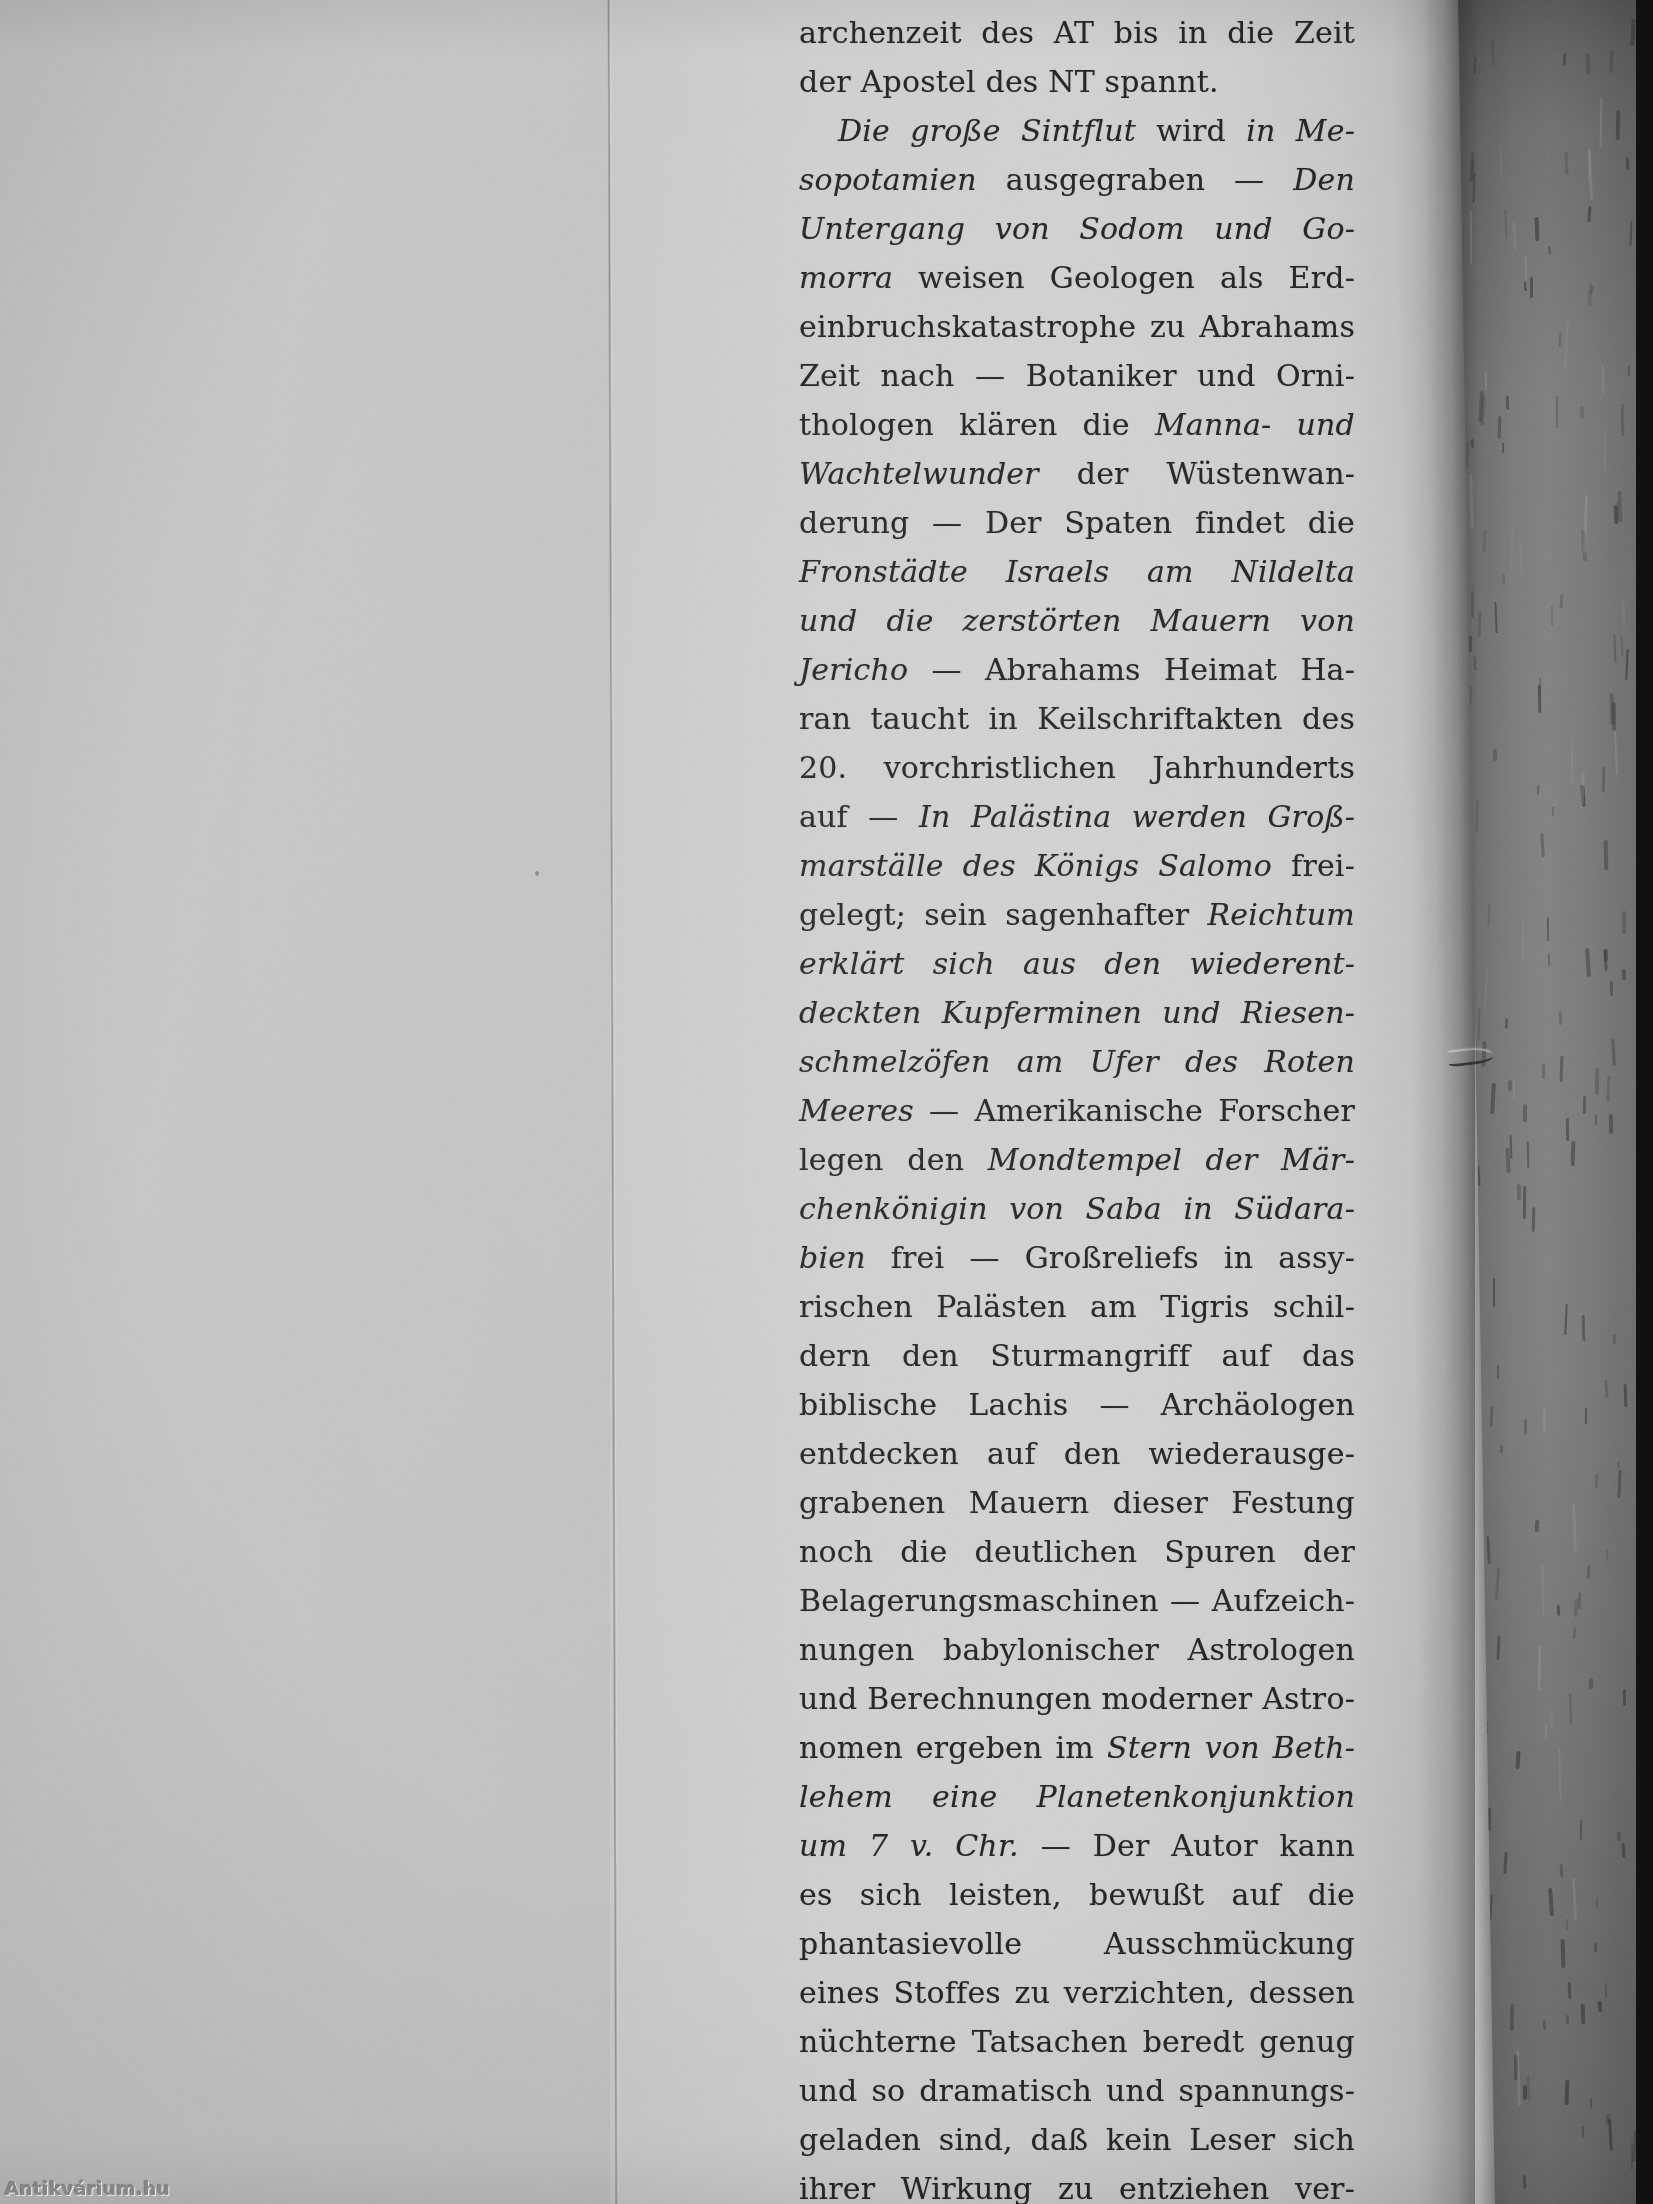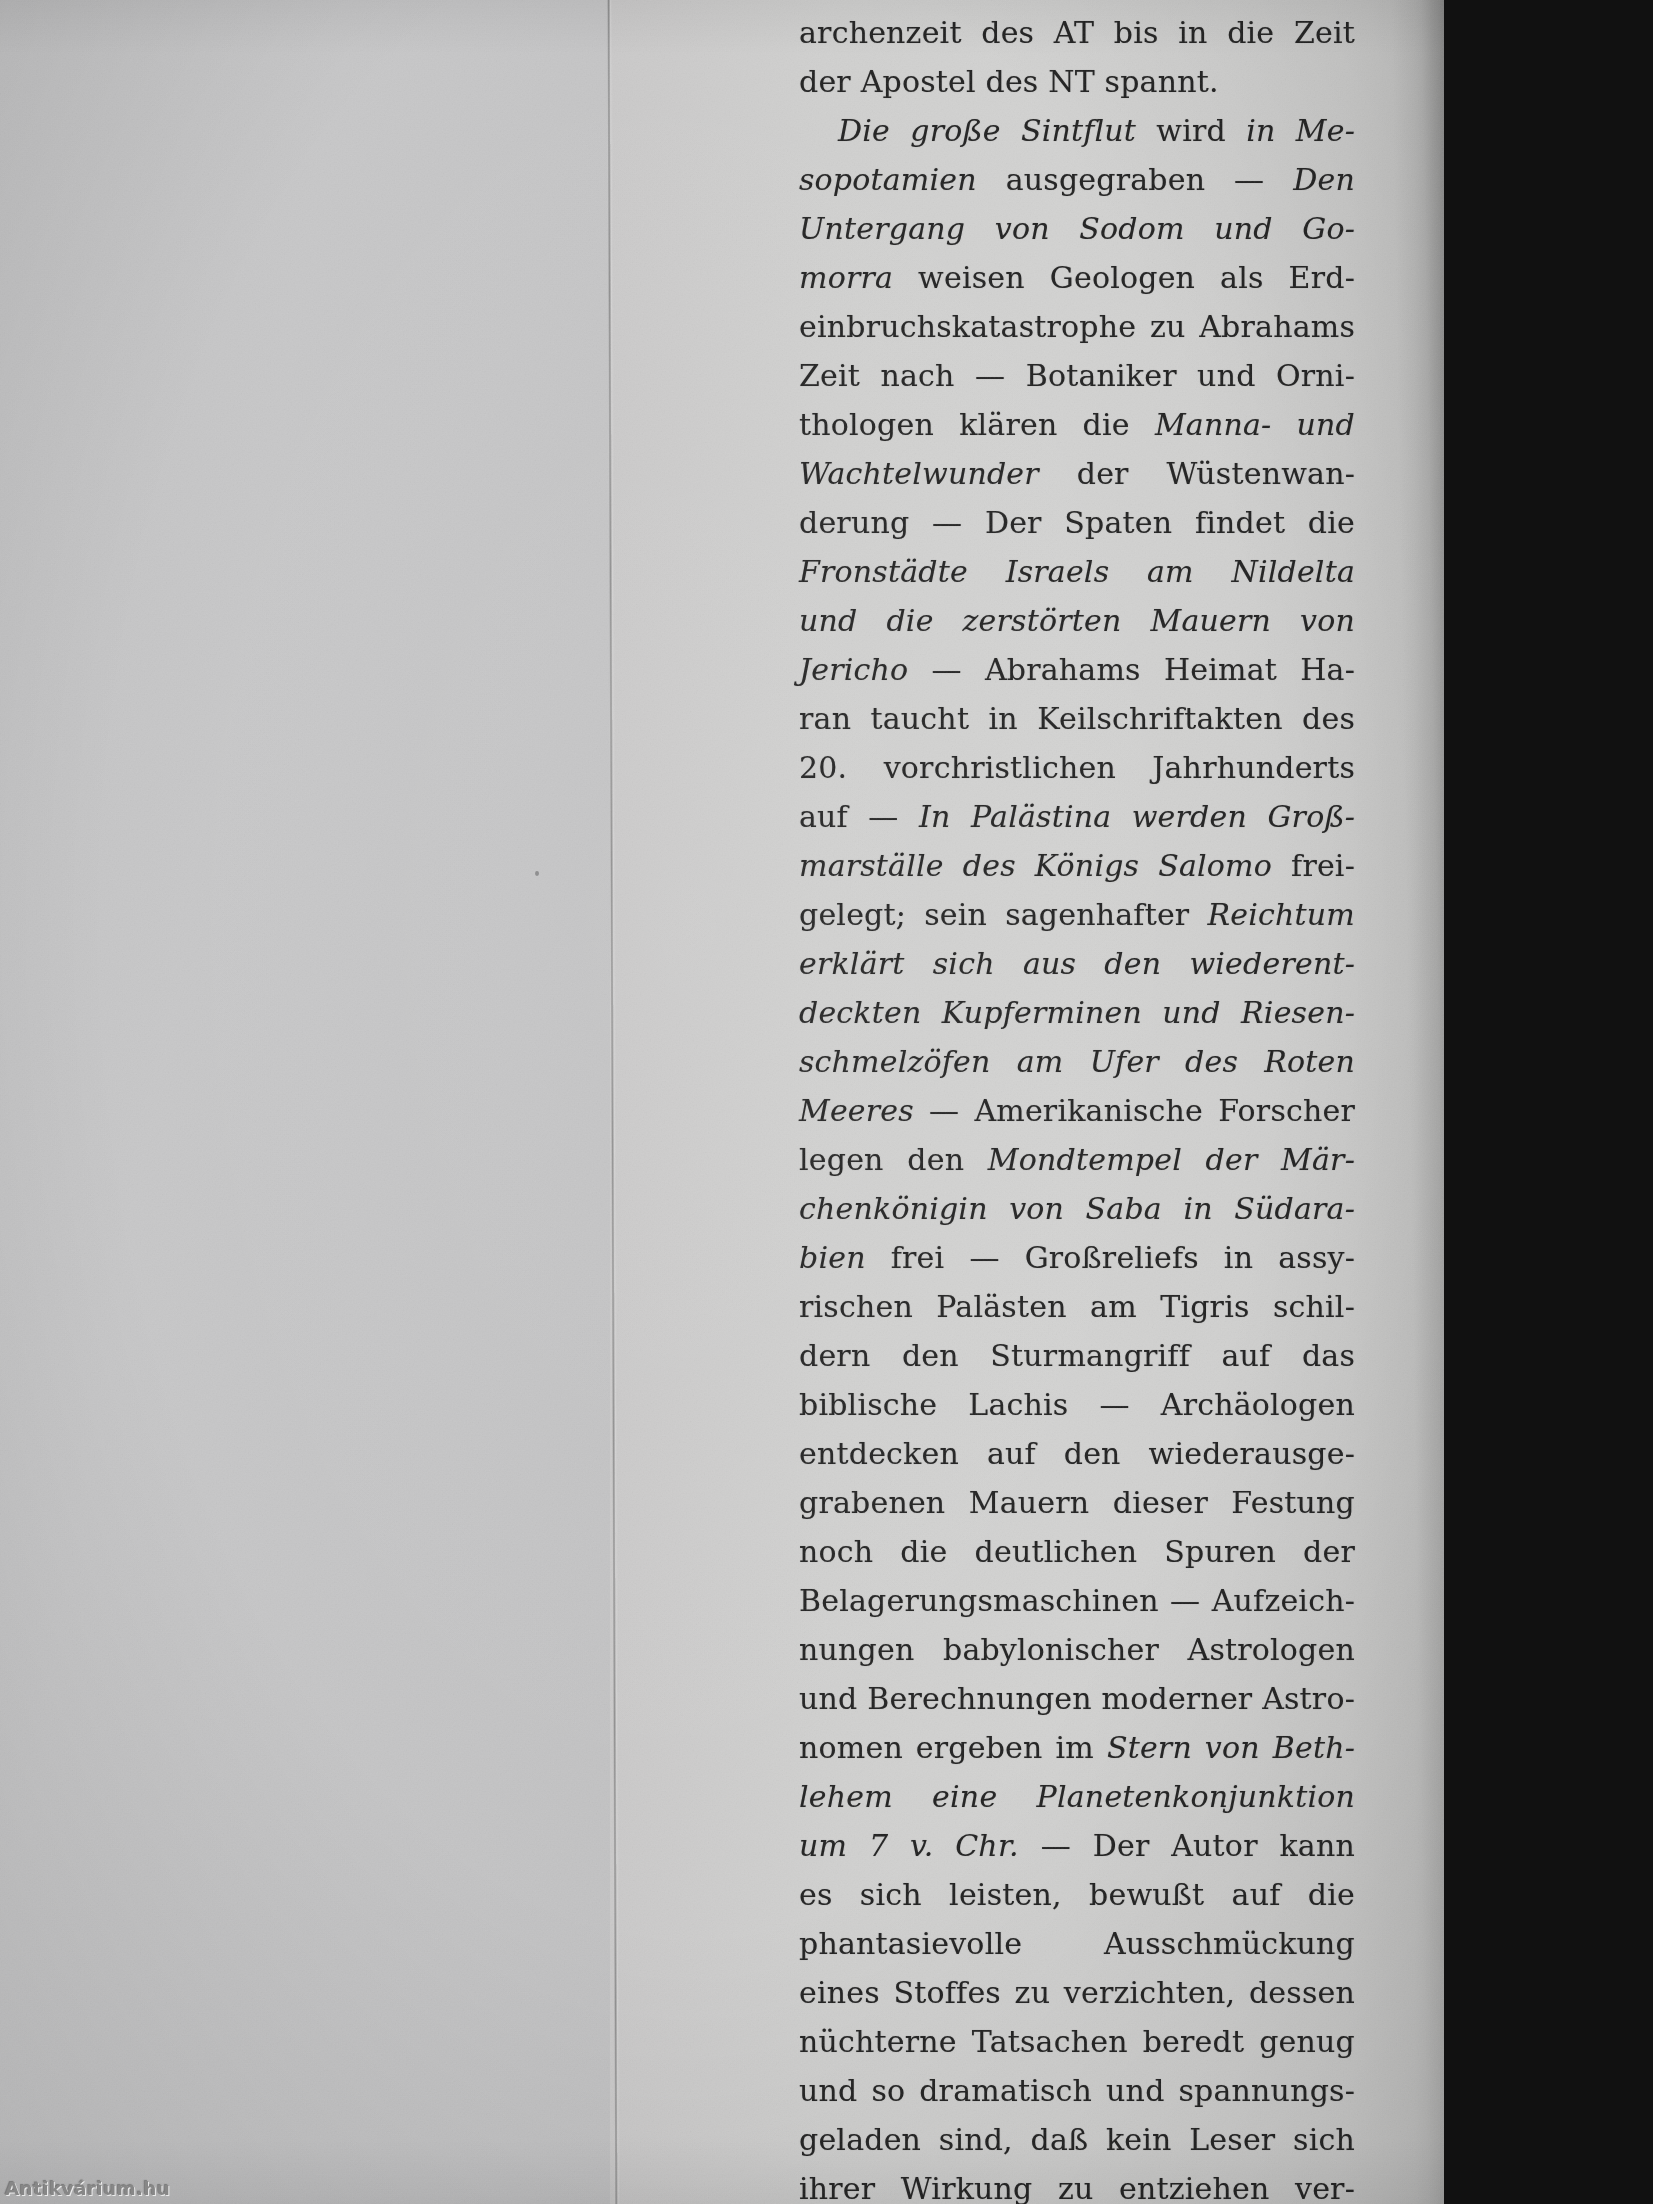--- a/index.html
+++ b/index.html
@@ -1,20 +1,20 @@
 <!DOCTYPE html>
 <html><head>
 <meta charset="utf-8">
 <style>
   html, body { margin: 0; padding: 0; background: #111; }
   #photo {
     position: relative;
-    width: 1444px; height: 2205px;
+    width: 1636px; height: 2205px;
     overflow: hidden;
-    background: #fef9c3;
+    background: #ffffff;
     font-family: "DejaVu Serif", serif;
   }
   
   .left-page {
     position: absolute; left: 0; top: 0; width: 610px; height: 100%;
     background: linear-gradient(100deg, #c2c2c3 0%, #c7c7c8 35%, #c4c4c5 70%, #c1c1c2 100%);
   }
   
   .flap {
     position: absolute; left: 610px; top: 0; width: 865px; height: 100%;

